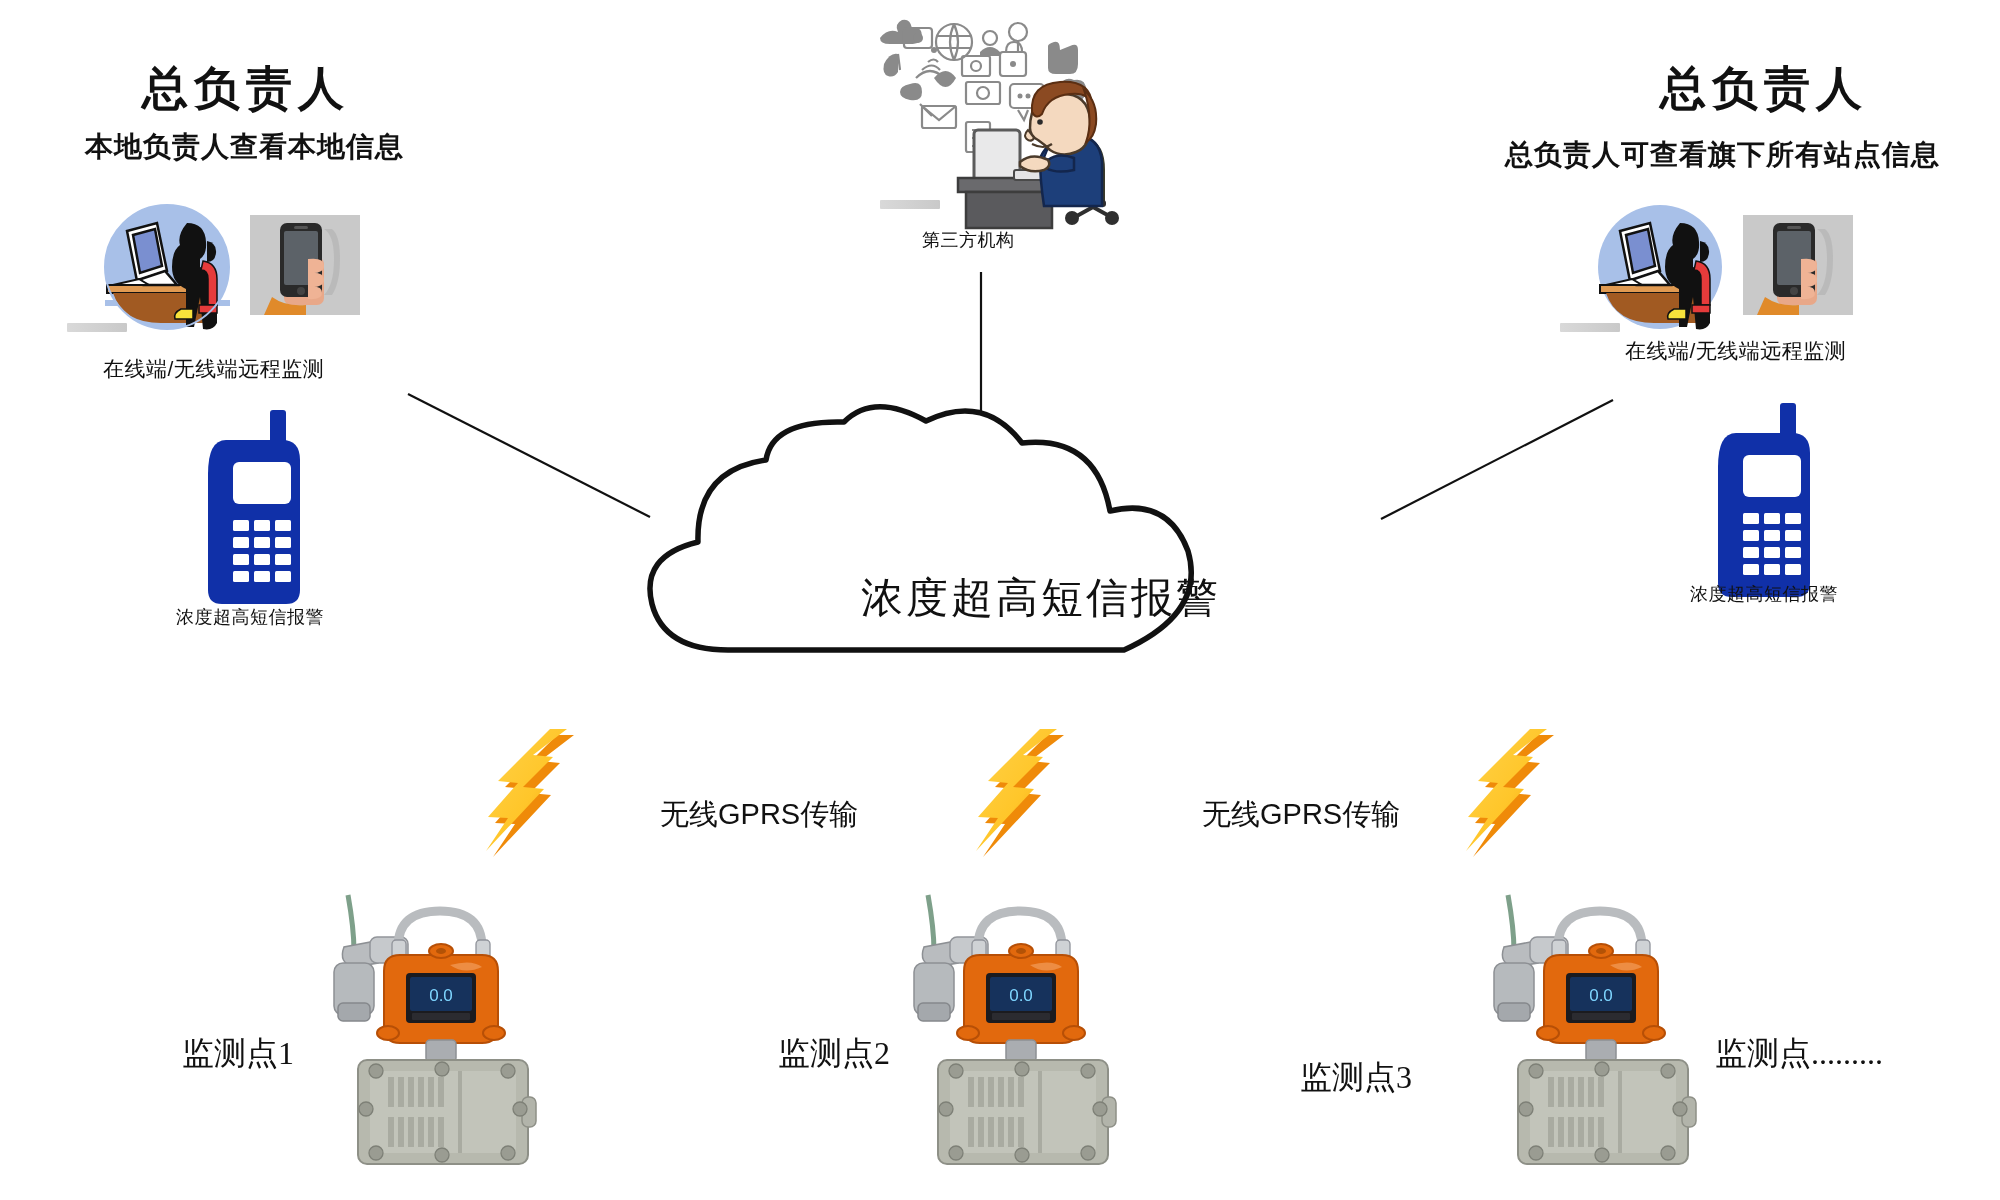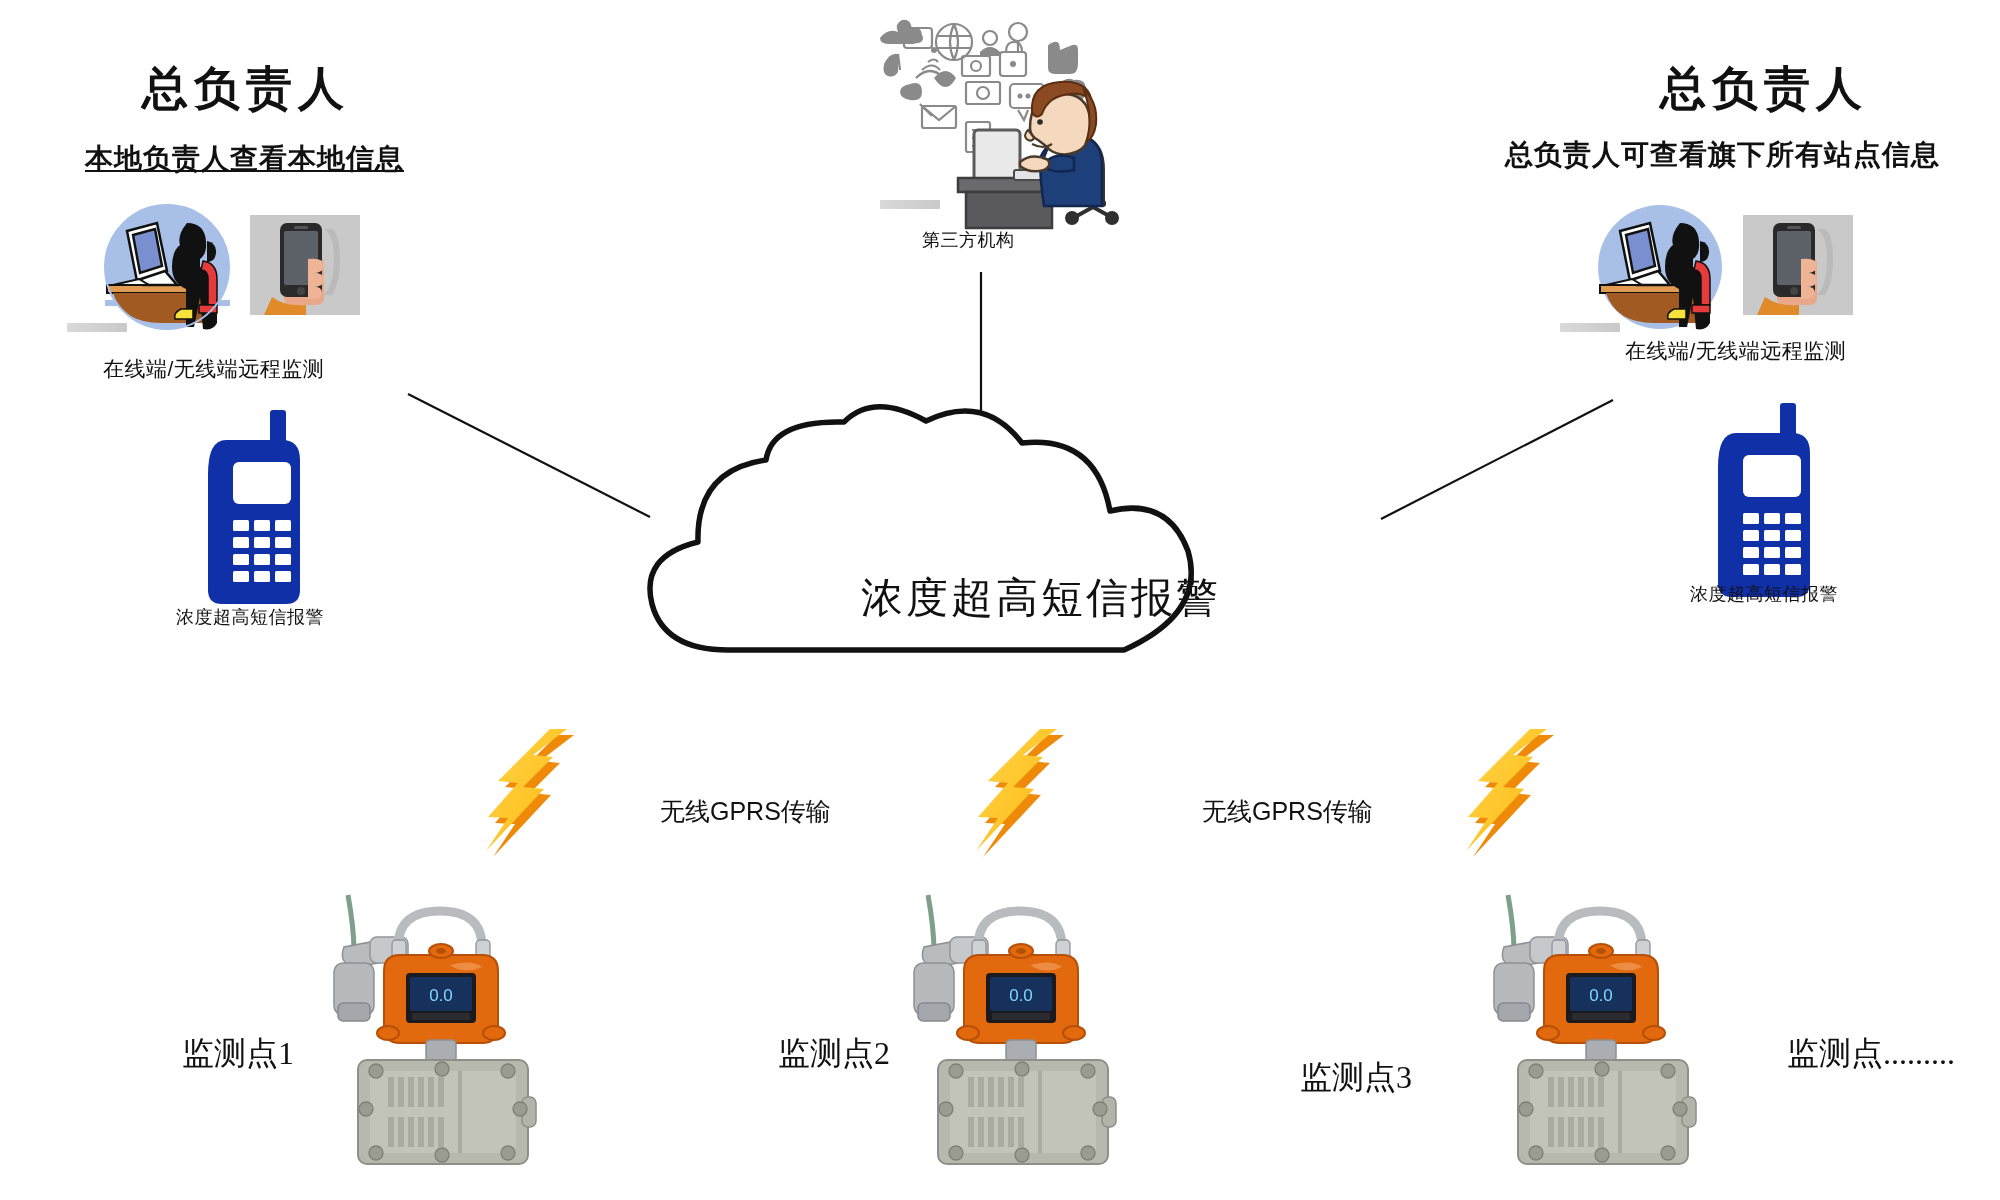--- a/index.html
+++ b/index.html
@@ -4,30 +4,30 @@
 <style>
   html,body{margin:0;padding:0;background:#ffffff;}
   body{width:2000px;height:1200px;position:relative;overflow:hidden;
        font-family:"Liberation Sans","DejaVu Sans",sans-serif;color:#111;}
   .abs{position:absolute;}
   .ttl{font-size:46px;font-weight:bold;letter-spacing:6px;white-space:nowrap;}
   .sub{font-size:28px;font-weight:bold;letter-spacing:1px;white-space:nowrap;}
   .cap{font-size:21px;white-space:nowrap;letter-spacing:0.5px;}
   .cap2{font-size:18px;white-space:nowrap;letter-spacing:0.5px;}
   .ptlabel{font-size:32px;white-space:nowrap;font-family:Liberation Serif, serif;}
-  .gprs{font-size:25px;white-space:nowrap;}
+  .gprs{font-size:29px;white-space:nowrap;}
   .cloudtxt{font-size:42px;white-space:nowrap;letter-spacing:3px;}
   .shadowbar{background:linear-gradient(90deg,#d9d9d9,#c9c9c9);height:9px;border-radius:1px;}
   svg{display:block;overflow:visible;}
 </style>
 </head>
 <body>
 
 <div class="abs ttl" style="left:142px;top:58px;">总负责人</div>
-<div class="abs sub" style="left:85px;top:140px;text-decoration:underline;">本地负责人查看本地信息</div>
+<div class="abs sub" style="left:85px;top:128px;">本地负责人查看本地信息</div>
 
 <div class="abs ttl" style="left:1660px;top:58px;">总负责人</div>
 <div class="abs sub" style="left:1505px;top:136px;">总负责人可查看旗下所有站点信息</div>
 
 <div class="abs" style="left:95px;top:205px;">
 
   <span class="abs" style="left:0px;top:0px;">
     <svg width="145" height="125" viewBox="0 0 145 125">
       <circle cx="72" cy="62" r="62" fill="#a8c0e8"></circle>
       <path d="M10 95 h125 v6 H10z" fill="#a8c0e8"></path>
@@ -441,13 +441,13 @@
           <circle cx="220" cy="224" r="7"></circle>
         <circle cx="76" cy="268" r="7"></circle>
           <circle cx="142" cy="270" r="7"></circle>
           <circle cx="208" cy="268" r="7"></circle>
       </g>
     </svg>
   </span>
 </div>
 <div class="abs ptlabel" style="left:1300px;top:1056px;">监测点3</div>
 
-<div class="abs ptlabel" style="left:1787px;top:1032px;">监测点.........</div>
+<div class="abs ptlabel" style="left:1715px;top:1032px;">监测点.........</div>
 
 </body></html>

